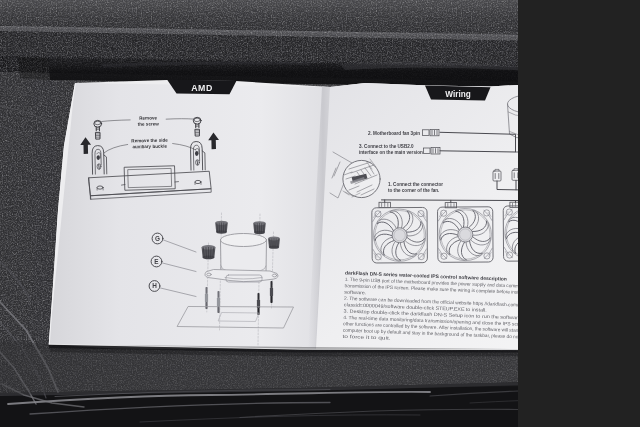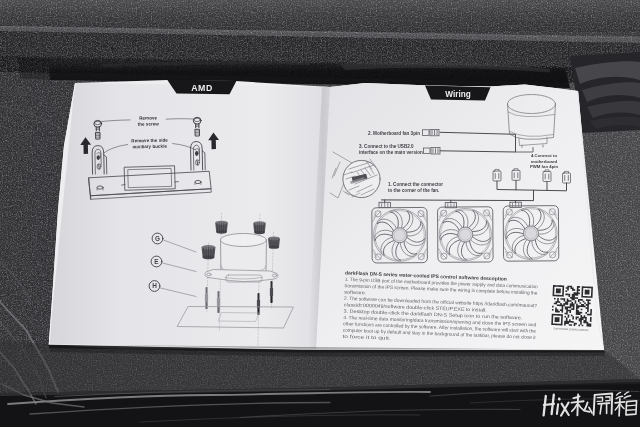--- a/index.html
+++ b/index.html
@@ -1,15 +1,15 @@
 <!DOCTYPE html>
 <html><head><meta charset="utf-8">
 <style>
 html,body{margin:0;padding:0;background:#222;}
-#scene{position:relative;width:640px;height:427px;overflow:hidden;font-family:"Liberation Sans",sans-serif;}
+#scene{position:relative;width:518px;height:427px;overflow:hidden;font-family:"Liberation Sans",sans-serif;}
 svg{display:block;}
 </style></head>
 <body>
 <div id="scene">
     <svg width="640" height="427" viewBox="0 0 640 427">
       <defs>
 
 <filter id="speck" x="0" y="0" width="100%" height="100%">
   <feTurbulence type="fractalNoise" baseFrequency="0.8" numOctaves="2" seed="11" stitchTiles="stitch" result="n"></feTurbulence>
   <feColorMatrix in="n" type="matrix" values="0 0 0 0 0.62  0 0 0 0 0.62  0 0 0 0 0.64  1.3 1.3 1.3 0 -1.75"></feColorMatrix>

